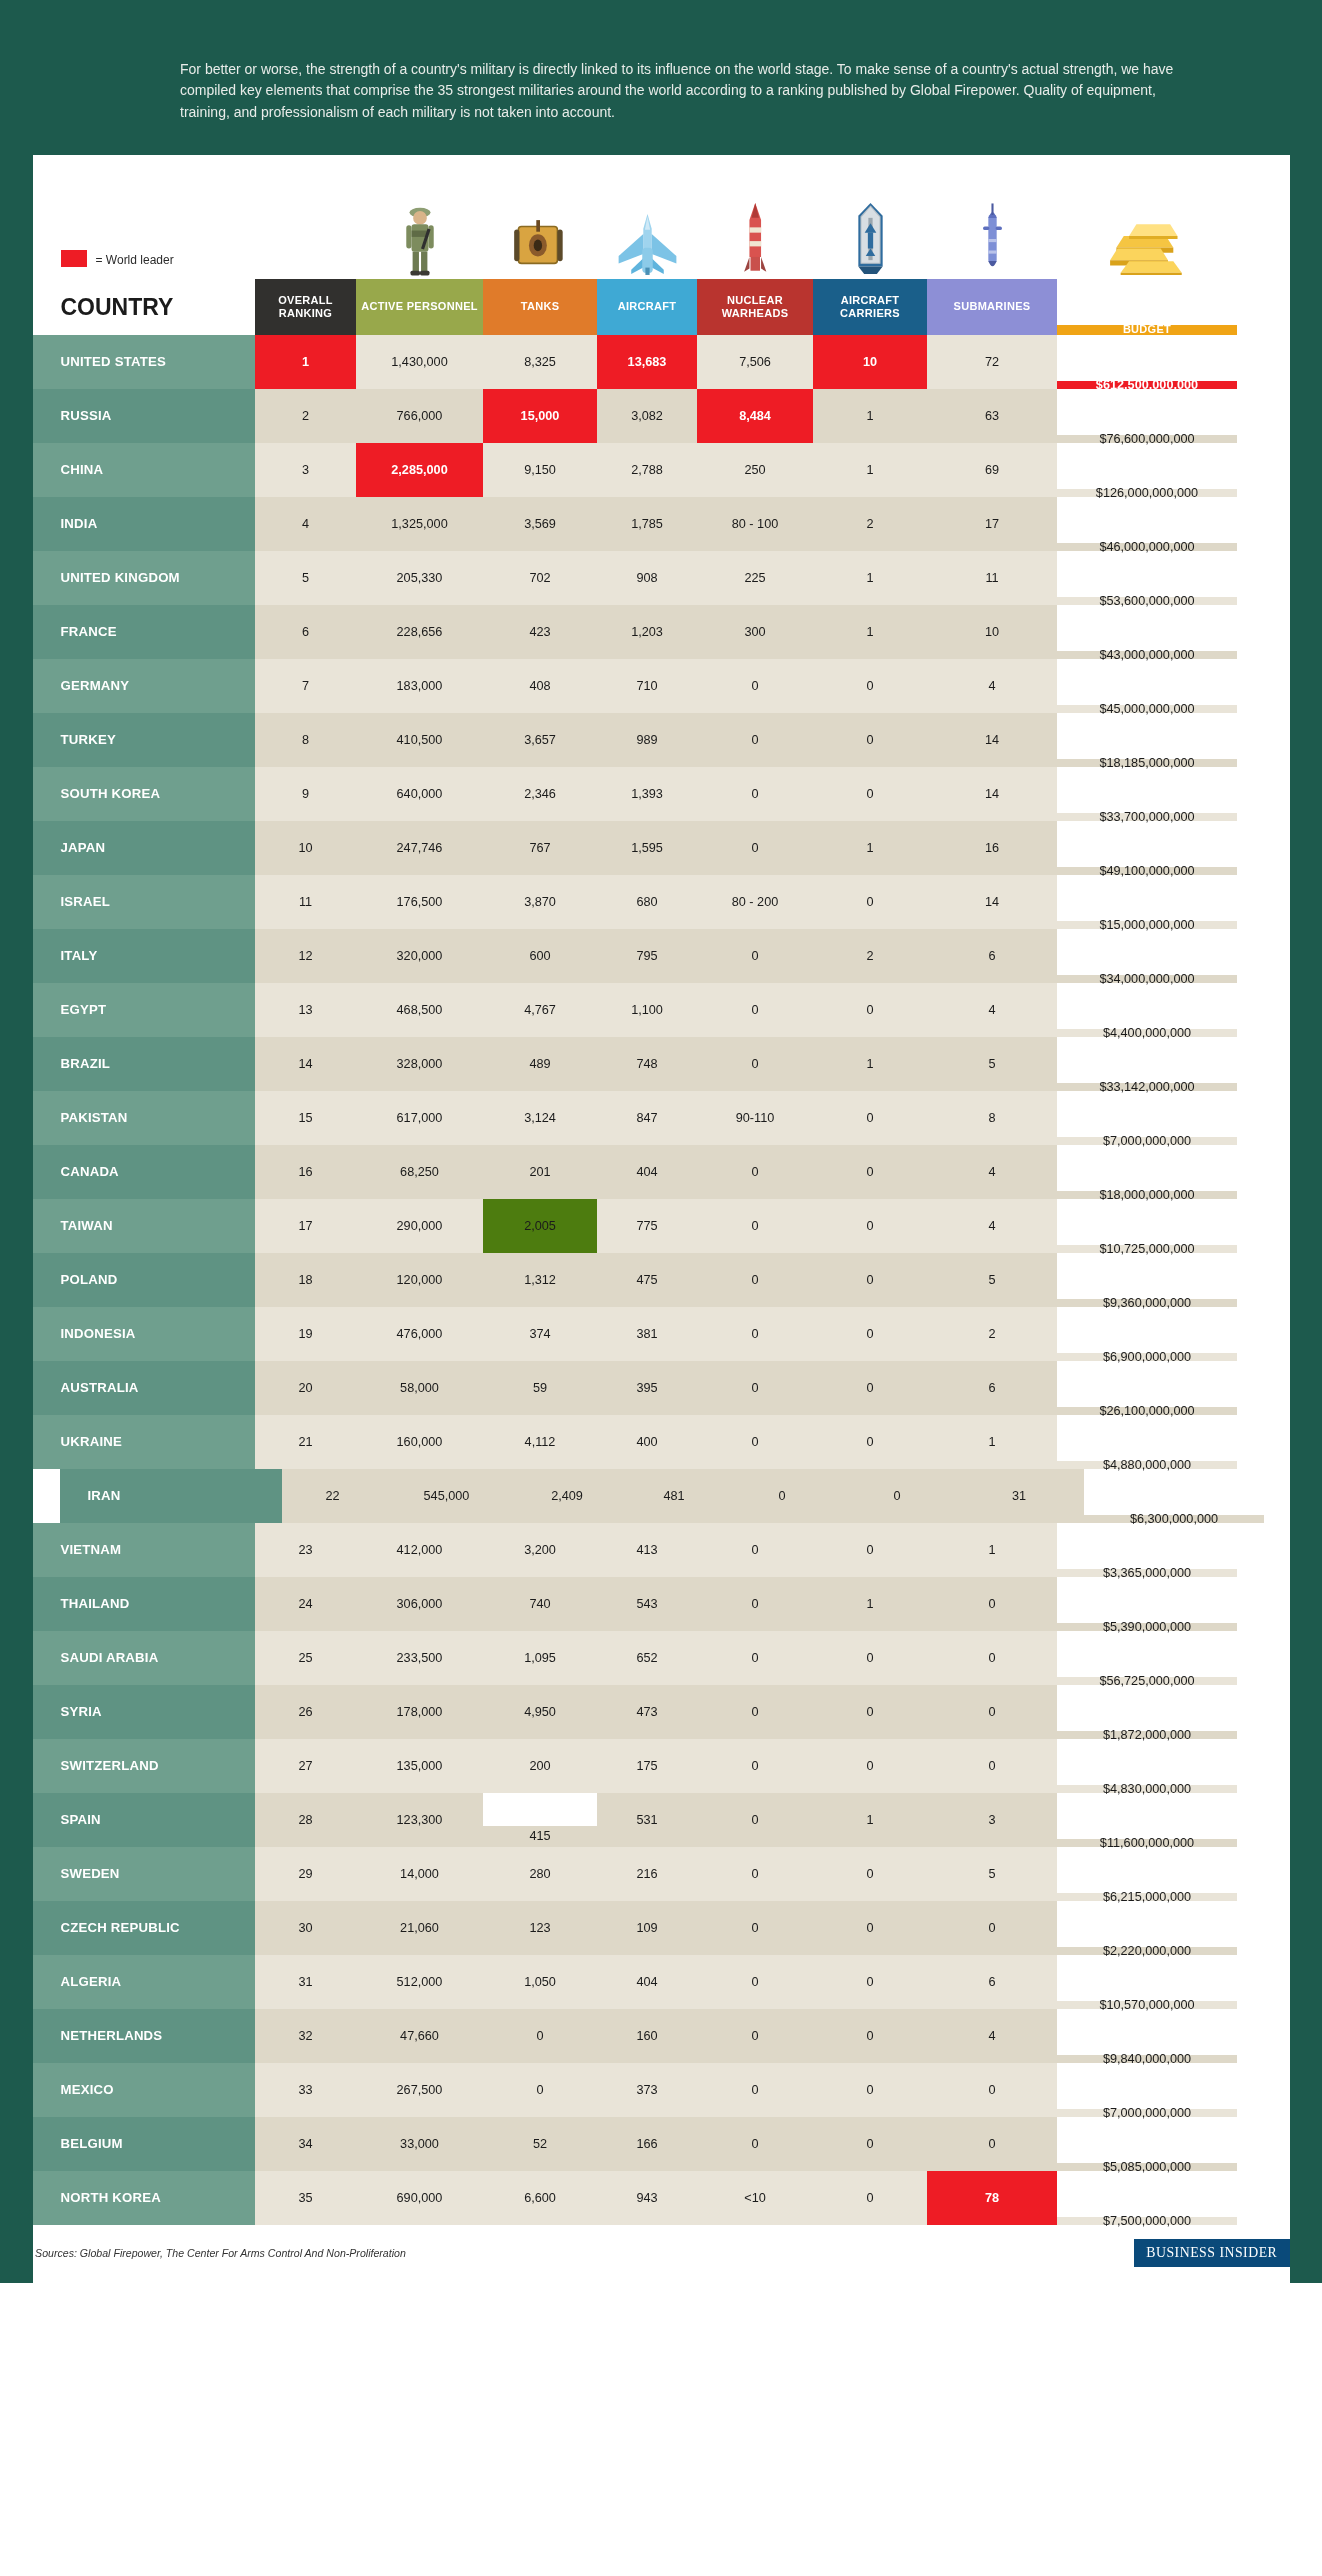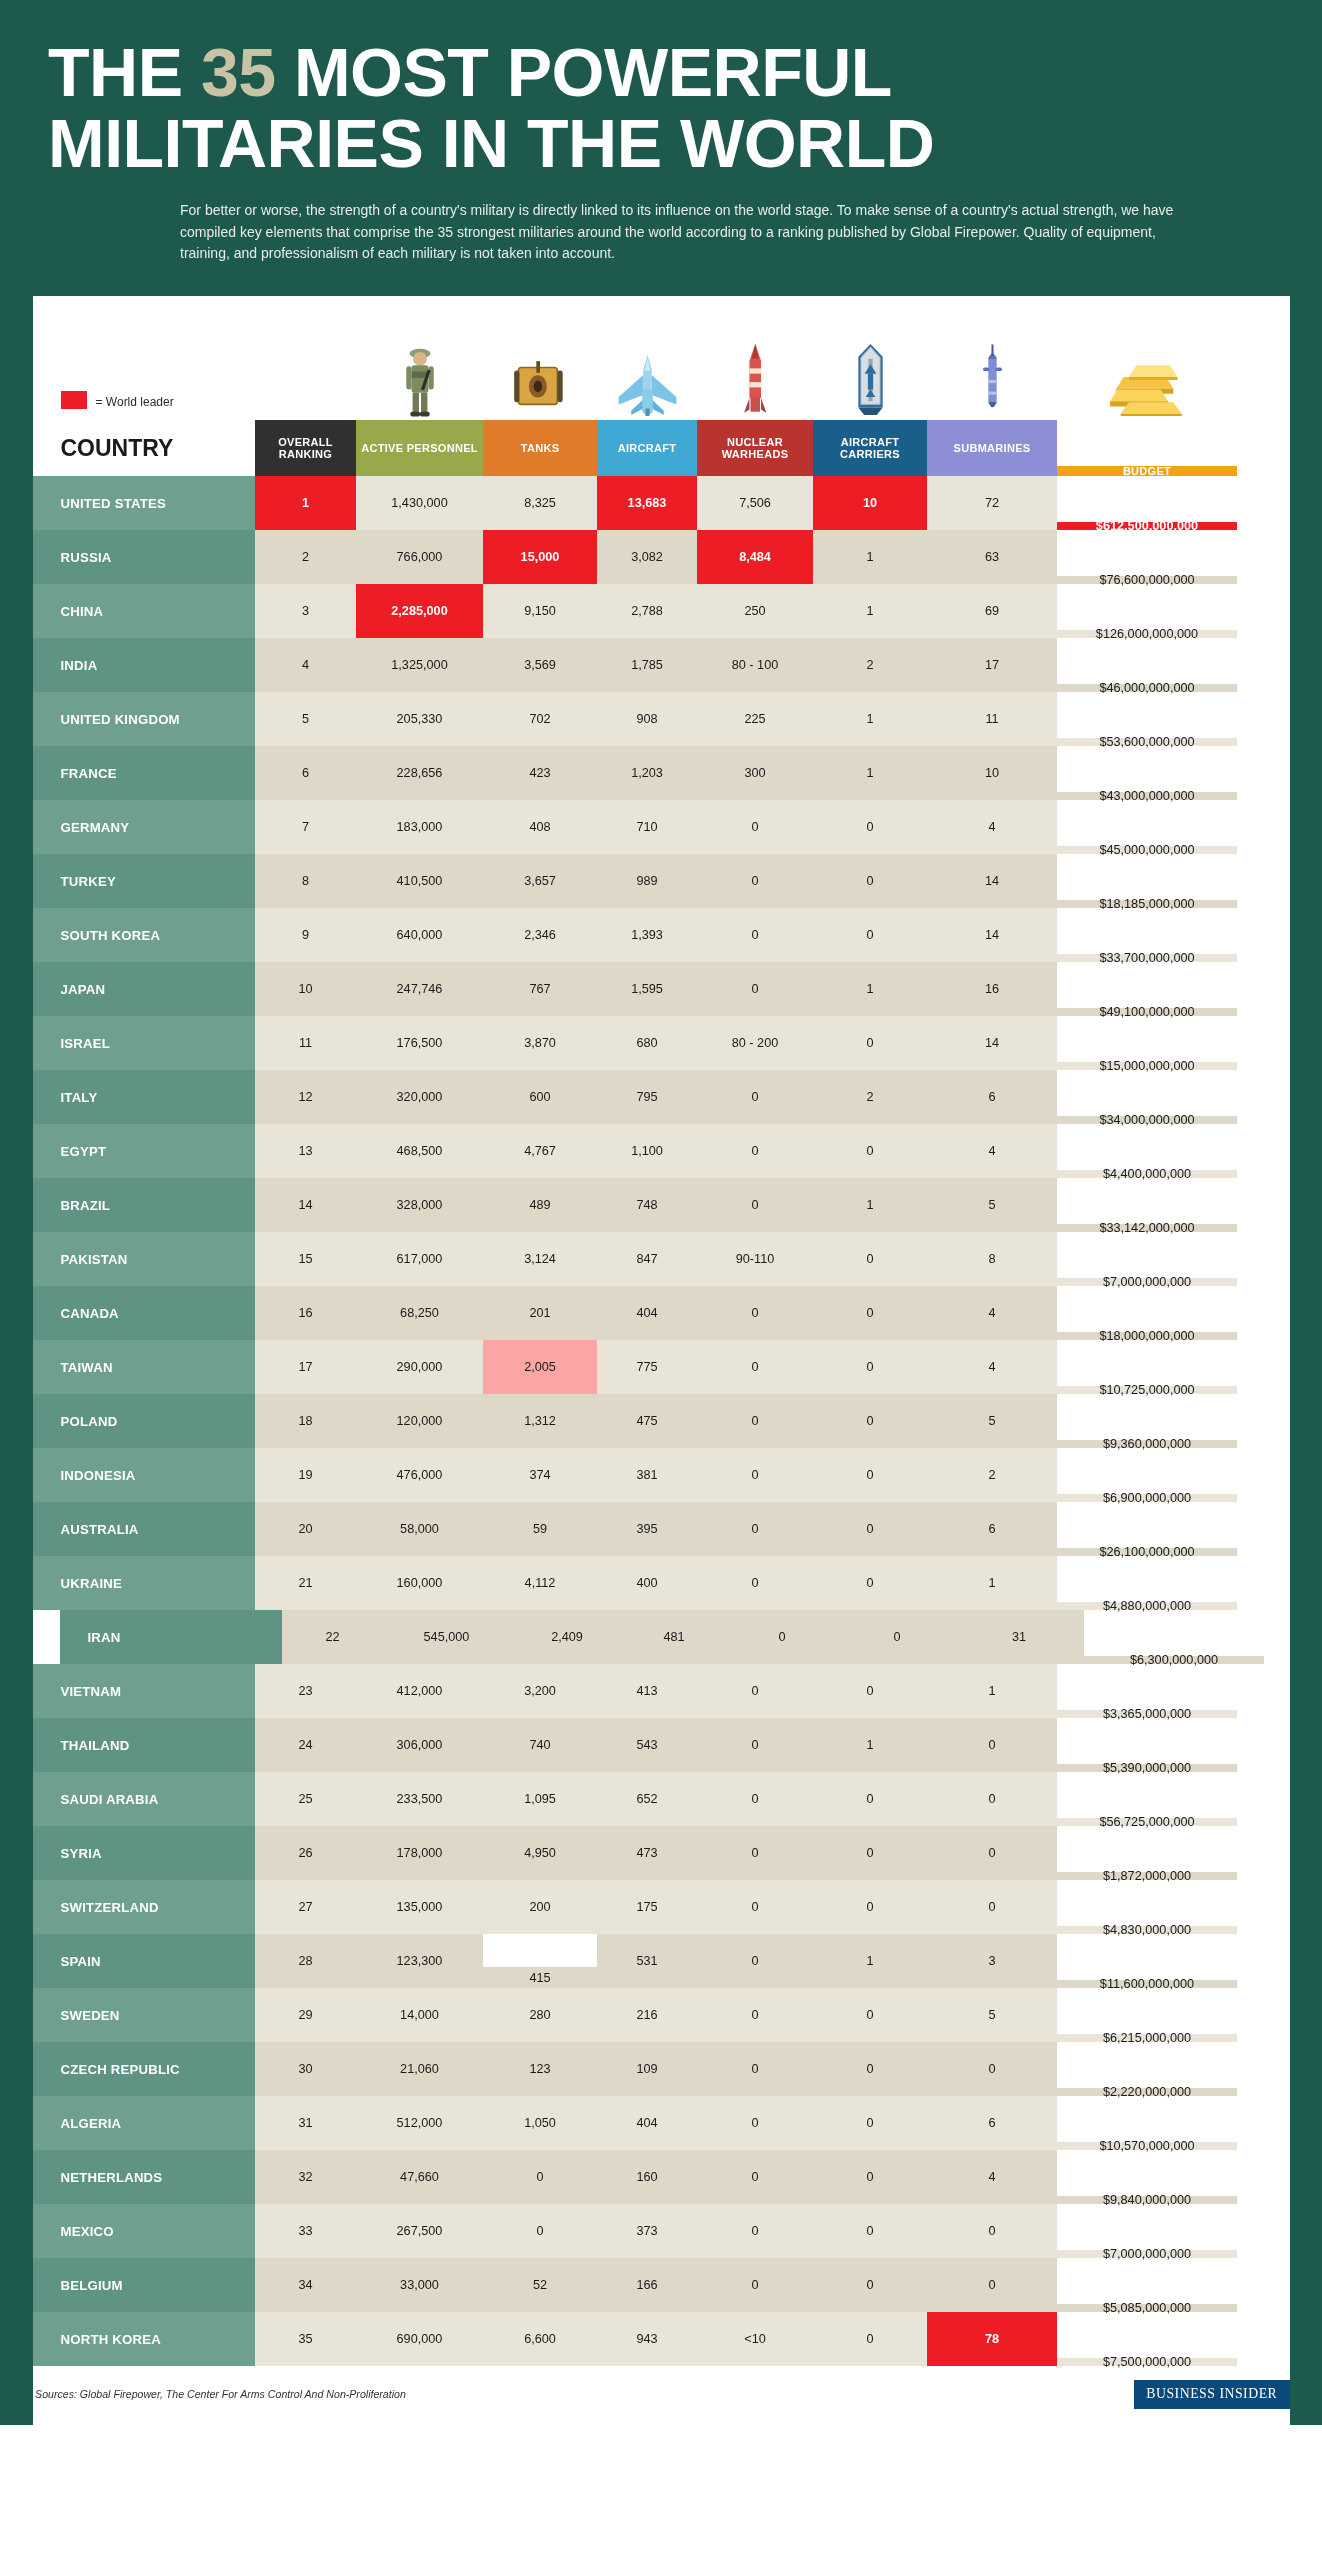--- a/index.html
+++ b/index.html
@@ -171,24 +171,20 @@
 
   
   .ico { display:block; }
 </style>
 </head>
 <body>
 
 <div class="infographic">
 
   <div class="header">
-    <div class="title">
-      <span>THE </span><span class="accent">35</span><span> MOST POWERFUL</span><br>
-      <span>MILITARIES IN THE WORLD</span>
-    </div>
     <div class="subtitle-wrap">
       <div class="subtitle">For better or worse, the strength of a country's military is directly linked to its influence on the world stage. To make sense of a country's actual strength, we have compiled key elements that comprise the 35 strongest militaries around the world according to a ranking published by Global Firepower. Quality of equipment, training, and professionalism of each military is not taken into account.</div>
     </div>
   </div>
 
   <div class="panel">
 
     <div class="icon-row">
       <div class="c-country legend-cell">
         <div class="legend-swatch"></div>
@@ -499,21 +495,21 @@
           <div class="cell c-air" style="background: rgb(222, 216, 200);">404</div>
           <div class="cell c-nuke" style="background: rgb(222, 216, 200);">0</div>
           <div class="cell c-carr" style="background: rgb(222, 216, 200);">0</div>
           <div class="cell c-sub" style="background: rgb(222, 216, 200);">4</div>
           <div class="cell c-budget" style="background: rgb(222, 216, 200);">$18,000,000,000</div>
         </div>
         <div class="row">
           <div class="cell cell-country c-country" style="background: rgb(111, 159, 142);">TAIWAN</div>
           <div class="cell c-rank" style="background: rgb(233, 228, 216);">17</div>
           <div class="cell c-pers" style="background: rgb(233, 228, 216);">290,000</div>
-          <div class="cell c-tanks" style="background: #fca5a5;">2,005</div>
+          <div class="cell c-tanks" style="background: #4d7c0f;">2,005</div>
           <div class="cell c-air" style="background: rgb(233, 228, 216);">775</div>
           <div class="cell c-nuke" style="background: rgb(233, 228, 216);">0</div>
           <div class="cell c-carr" style="background: rgb(233, 228, 216);">0</div>
           <div class="cell c-sub" style="background: rgb(233, 228, 216);">4</div>
           <div class="cell c-budget" style="background: rgb(233, 228, 216);">$10,725,000,000</div>
         </div>
         <div class="row">
           <div class="cell cell-country c-country" style="background: rgb(95, 147, 131);">POLAND</div>
           <div class="cell c-rank" style="background: rgb(222, 216, 200);">18</div>
           <div class="cell c-pers" style="background: rgb(222, 216, 200);">120,000</div>

